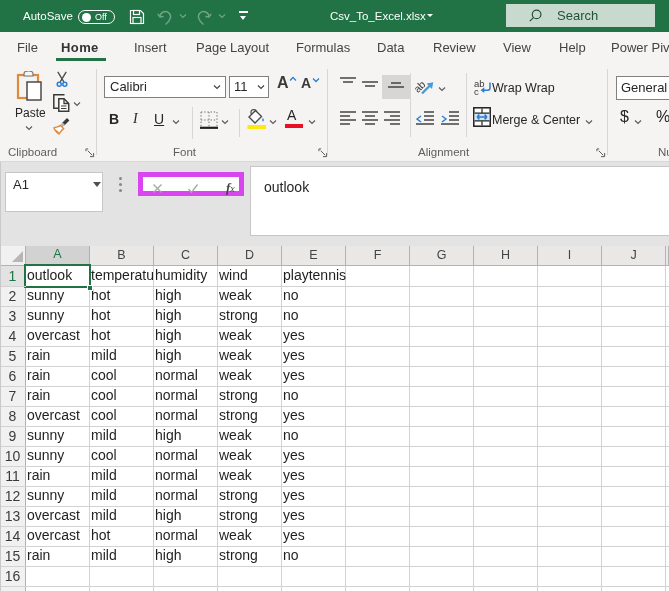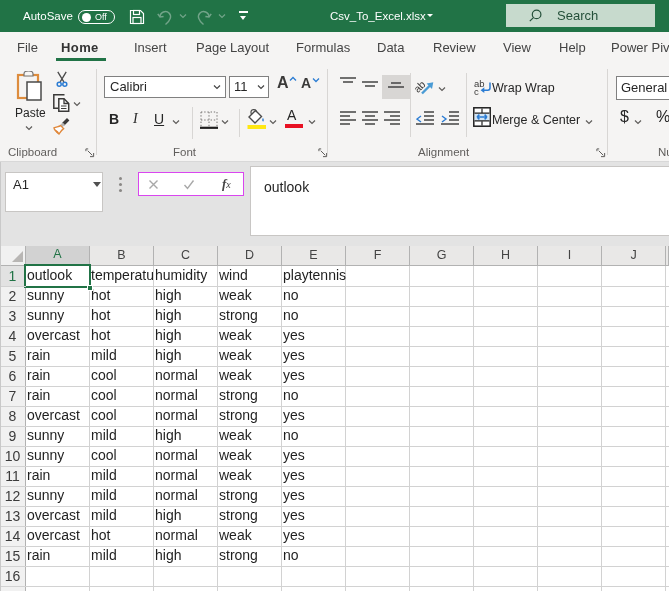--- a/index.html
+++ b/index.html
@@ -28,21 +28,21 @@
 .glabel { position:absolute; top:85px; font-size:11.5px; color:#605e5c; }
 .gsep { position:absolute; top:8px; height:86px; width:1px; background:#d8d6d4; }
 .launch { position:absolute; top:87px; width:10px; height:10px; }
 .combo { position:absolute; background:#fff; border:1px solid #808080; }
 .ricon { position:absolute; }
 .rlbl { position:absolute; font-size:12.5px; color:#262626; white-space:nowrap; }
 
 
 #fband { left:0; top:162px; width:669px; height:84px; background:#e3e3e3; }
 #namebox { left:5px; top:10px; width:98px; height:40px; background:#fff; border:1px solid #c8c6c4; }
-#fxbox { left:138px; top:10px; width:106px; height:24px; background:#fff; border:1px solid #d946ef; }
+#fxbox { left:138px; top:10px; width:106px; height:24px; background:#fff; border:5px solid #d946ef; }
 #fmlbox { left:250px; top:4px; width:419px; height:70px; background:#fff; border:1px solid #c8c6c4; border-right:none; }
 
 
 #grid { left:0; top:246px; width:669px; height:345px; background:#fff; }
 .colhdr { position:absolute; top:0; height:20px; background:#e9e8e7; border-right:1px solid #b2b2b2; border-bottom:1px solid #b2b2b2; text-align:center; font-size:12.5px; color:#444; line-height:19px; }
 .rowhdr { position:absolute; left:0; width:26px; background:#f1f1f1; border-right:1px solid #b2b2b2; text-align:center; font-size:14px; color:#3b3b3b; }
 .cell { position:absolute; height:20px; font-size:14px; color:#1f1f1f; padding-left:1px; line-height:19px; white-space:nowrap; }
 #selbox { position:absolute; border:2px solid #217346; background:transparent; }
 #fillhandle { position:absolute; width:6px; height:6px; background:#217346; border:1px solid #fff; }
 </style>

